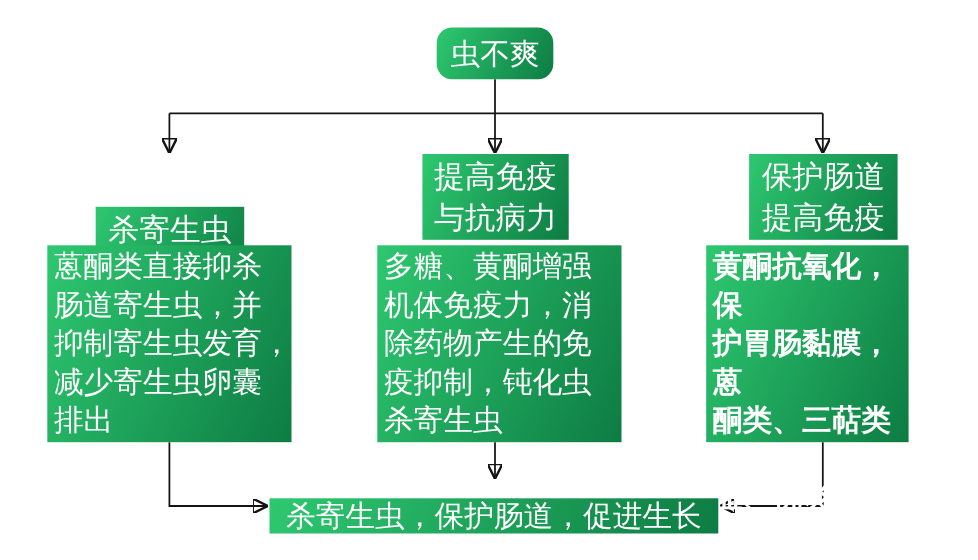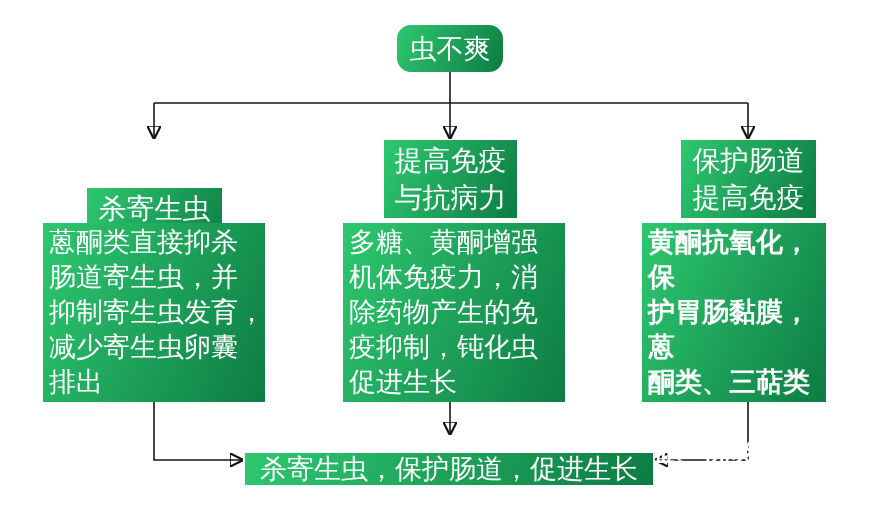--- a/index.html
+++ b/index.html
@@ -103,21 +103,21 @@
 
   <div class="box body-box body-1">蒽酮类直接抑杀
 肠道寄生虫，并
 抑制寄生虫发育，
 减少寄生虫卵囊
 排出</div>
   <div class="box body-box body-2">多糖、黄酮增强
 机体免疫力，消
 除药物产生的免
 疫抑制，钝化虫
-促进生长</div>
+杀寄生虫</div>
   <div class="box body-box body-3">黄酮抗氧化，保
 护胃肠黏膜，蒽
 酮类、三萜类止
 血、抗炎，修复
 胃肠黏膜</div>
 
   <div class="box bottom-box">杀寄生虫，保护肠道，促进生长</div>
 
 </div>
 

